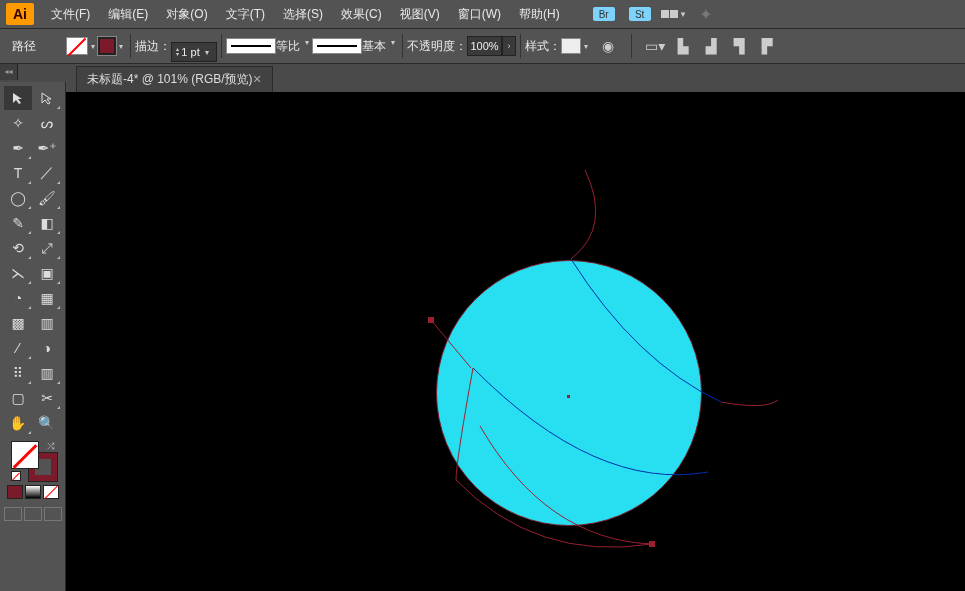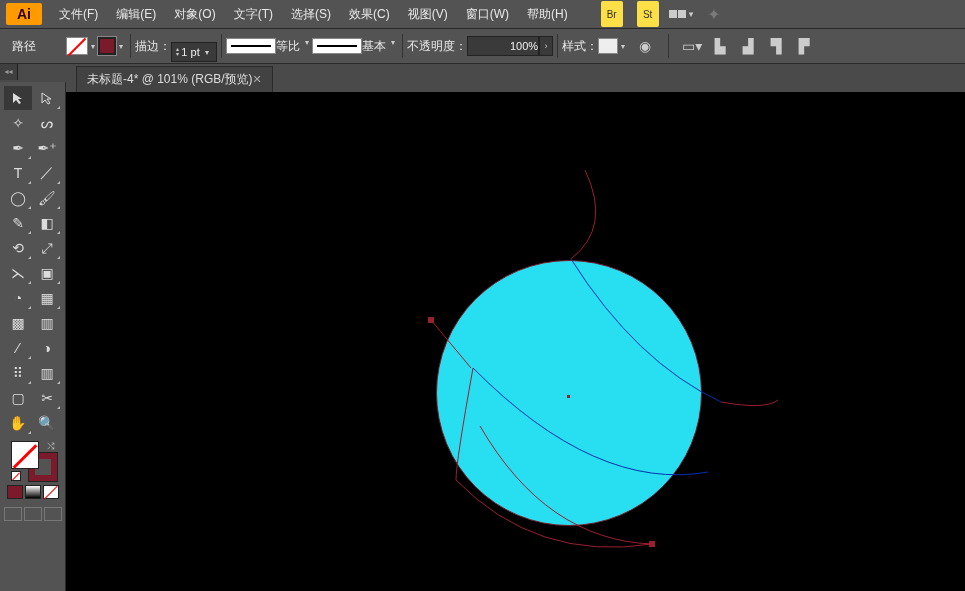--- a/index.html
+++ b/index.html
@@ -1,41 +1,41 @@
 <!DOCTYPE html>
 <html><head>
 <meta charset="utf-8">
 <style>
 * { margin: 0; padding: 0; box-sizing: border-box; font-family: "Microsoft YaHei", sans-serif; }
 body { width: 965px; height: 591px; background: #4a4a4a; overflow: hidden; position: relative; }
 
 
 .menubar { height: 28px; background: #535353; display: flex; align-items: center; padding-left: 6px; color: #e8e8e8; font-size: 12px; gap: 4px; }
-.ai-logo { width: 36px; height: 22px; background: #ff9a00; color: #330000; font-weight: bold; font-size: 14px; display: flex; align-items: center; justify-content: center; border-radius: 2px; margin-right: 6px; }
+.ai-logo { width: 28px; height: 22px; background: #ff9a00; color: #330000; font-weight: bold; font-size: 14px; display: flex; align-items: center; justify-content: center; border-radius: 2px; margin-right: 6px; }
 .menu-item { padding: 3px 7px; cursor: pointer; white-space: nowrap; }
 .menu-spacer { width: 18px; }
-.menu-chip { width: 22px; height: 26px; background: #fde047; color: #333; font-size: 10px; display: flex; align-items: center; justify-content: center; border-radius: 2px; }
+.menu-chip { width: 22px; height: 14px; background: #7dd3fc; color: #333; font-size: 10px; display: flex; align-items: center; justify-content: center; border-radius: 2px; }
 .menu-arrange { display:flex; gap:1px; align-items:center; margin-left:6px; }
 .menu-arrange .blk { width:8px; height:8px; background:#ccc; }
 .menu-dd { font-size:9px; color:#ccc; margin-left:2px; }
 .menu-cloud { margin-left:10px; font-size:16px; color:#7a7a7a; }
 
 
 .controlbar { height: 36px; background: #535353; border-top: 1px solid #2a2a2a; border-bottom: 1px solid #2a2a2a; display: flex; align-items: center; padding: 0 12px; color: #e8e8e8; font-size: 12px; }
 .swatch-none { width: 22px; height: 18px; background: #fff; position: relative; border: 1px solid #888; }
 .swatch-none::after { content:""; position:absolute; left:-2px; right:-2px; top:50%; border-top:2px solid #f00; transform: rotate(-45deg); }
 .down-arrow { font-size: 8px; color: #ccc; padding: 0 3px; }
 .stroke-swatch { width:18px; height:18px; background:#7a1a2a; border:2px solid #222; outline:1px solid #888; }
 .ctrl-sep { width:1px; height:24px; background:#333; margin:0 4px; }
 .num-input { width: 46px; height: 20px; background: #3a3a3a; border: 1px solid #222; color: #eee; font-size: 11px; display:flex; align-items:center; padding:0 4px; justify-content:space-between;margin-top:12px; }
 .spin { display:flex; flex-direction:column; font-size:6px; line-height:5px; color:#ccc; }
 .brush-line { width:50px; height:16px; background:#fff; border:1px solid #888; display:flex; align-items:center; justify-content:center; }
 .brush-line .ln { width:40px; height:2px; background:#000; }
 .ctrl-lbl { white-space:nowrap; display:flex; align-items:flex-start; gap:2px; }
-.op-input { width:72px; height:20px; background:#3a3a3a; border:1px solid #222; color:#eee; font-size:11px; text-align:right; line-height:18px; }
+.op-input { width:35px; height:20px; background:#3a3a3a; border:1px solid #222; color:#eee; font-size:11px; text-align:center; line-height:18px; }
 .nav-chev { width:14px; height:20px; background:#3a3a3a; border:1px solid #222; display:flex; align-items:center; justify-content:center; font-size:9px; color:#ccc; }
 .style-sw { width:20px; height:16px; background:#eee; border:1px solid #888; }
 .right-icons { display:flex; gap:10px; margin-left:8px; align-items:center; }
 .ri { width:18px; height:18px; display:flex; align-items:center; justify-content:center; color:#ccc; font-size:14px; }
 
 
 .dock-tab { position:absolute; left:0; top:64px; width:18px; height:16px; background:#3f3f3f; color:#999; font-size:8px; text-align:center; border-right:1px solid #222; line-height:16px; }
 
 
 .toolbox { position:absolute; left:0; top:82px; width:66px; height:509px; background:#535353; border-right:1px solid #2a2a2a; display:flex; flex-direction:column; align-items:center; padding-top:4px; }

